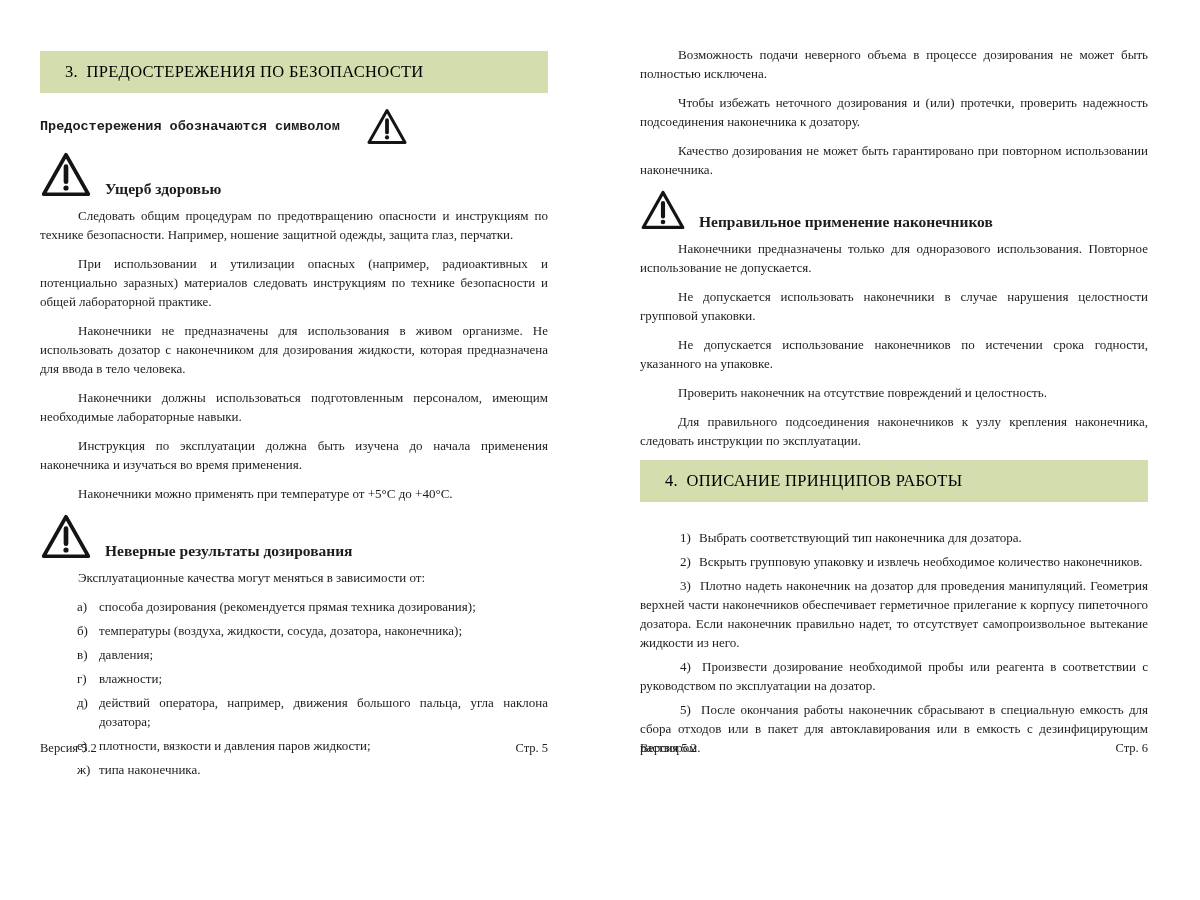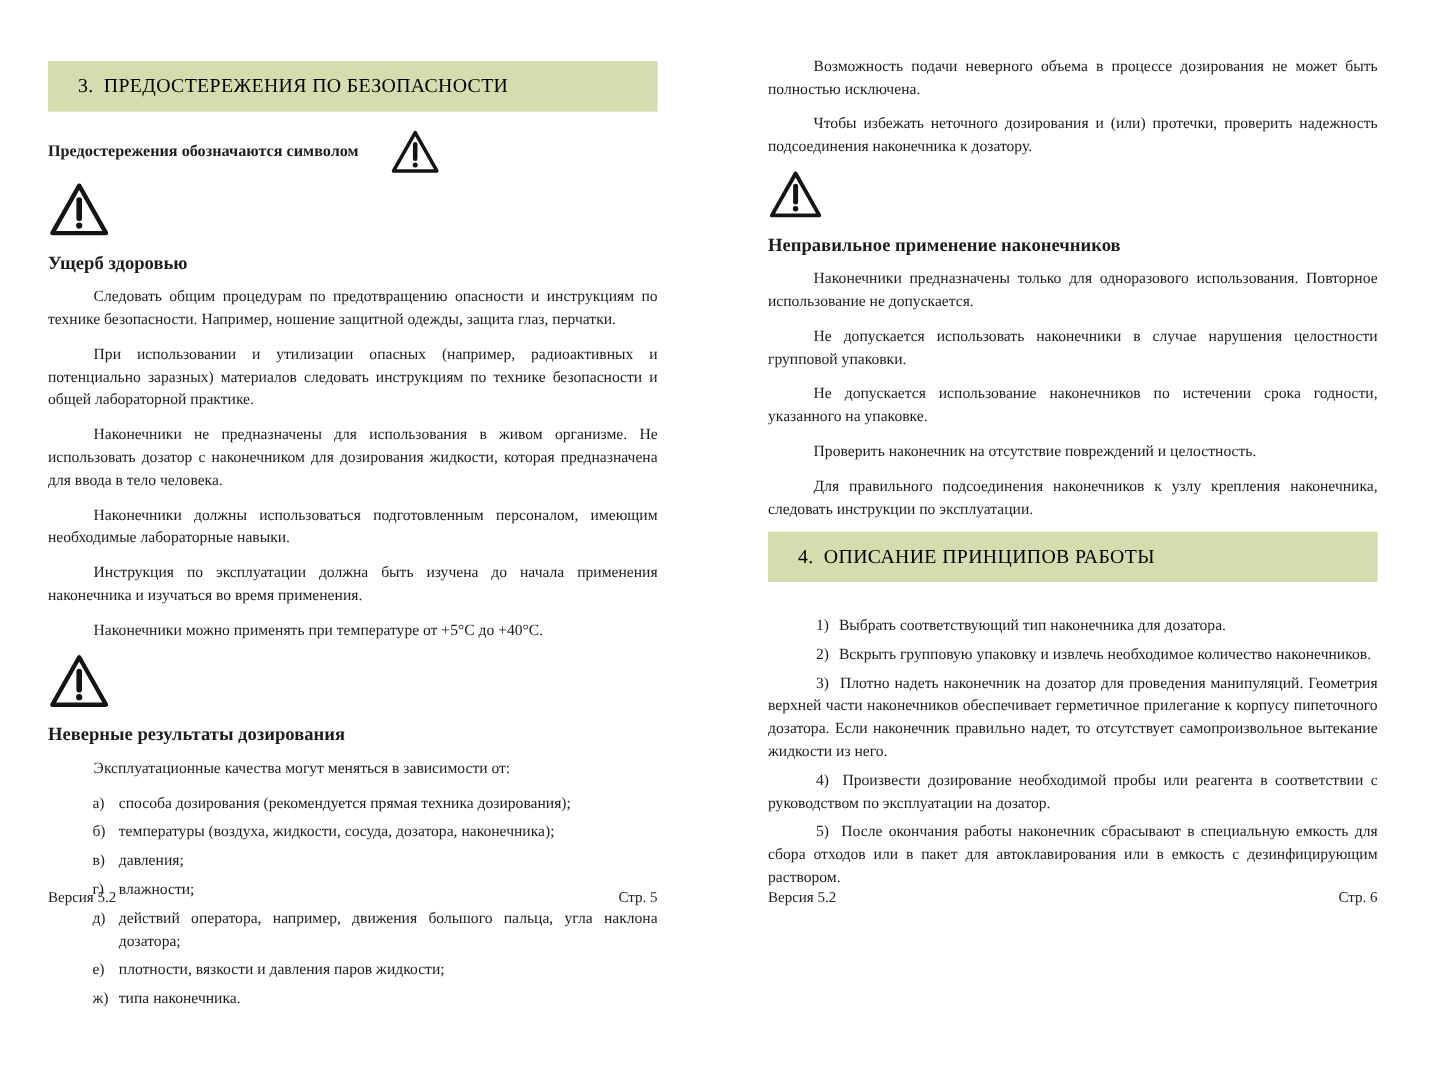--- a/index.html
+++ b/index.html
@@ -35,28 +35,28 @@
     text-indent: 38px;
   }
   p.first-after-head { margin-top: 6px; }
   p.rp-top { margin-top: 45px; }
 
   .symbol-row {
     display: flex; align-items: center;
     gap: 26px;
     margin-top: 12px;
     height: 42px;
+    font-family: Liberation Mono, monospace;
   }
   .symbol-note { font-weight: bold; font-size: 13.5px; }
 
   .sec-head {
-    display: flex; align-items: flex-start;
+    display: flex; align-items: flex-end;
     gap: 13px;
     margin: 4px 0 8px 0;
-    flex-direction: column;
   }
   .sec-head-right { margin: 2px 0 8px 0; }
   .sec-title { font-weight: bold; font-size: 15.5px; }
 
   .tri { flex-shrink: 0; display: block; }
   .tri-lg { width: 52px; height: 47px; }
   .tri-md { width: 46px; height: 42px; }
   .tri-sm { width: 42px; height: 39px; }
 
   .list { margin-left: 37px; margin-top: 2px; }
@@ -160,20 +160,21 @@
   <div class="footer">
     <span>Версия 5.2</span>
     <span>Стр. 5</span>
   </div>
 </div>
 
 <div class="page page-right">
 
   <p class="body rp-top">Возможность подачи неверного объема в процессе дозирования не может быть полностью исключена.</p>
   <p class="body">Чтобы избежать неточного дозирования и (или) протечки, проверить надежность подсоединения наконечника к дозатору.</p>
+  <p class="body">Качество дозирования не может быть гарантировано при повторном использовании наконечника.</p>
 
   <div class="sec-head sec-head-right">
     <svg class="tri tri-md" viewBox="0 0 100 90">
       <path d="M50 7 L93 83 H7 Z" fill="none" stroke="#141414" stroke-width="7" stroke-linejoin="round"></path>
       <line x1="50" y1="30" x2="50" y2="59" stroke="#141414" stroke-width="9" stroke-linecap="round"></line>
       <circle cx="50" cy="71" r="5" fill="#141414"></circle>
     </svg>
     <span class="sec-title">Неправильное применение наконечников</span>
   </div>
 

